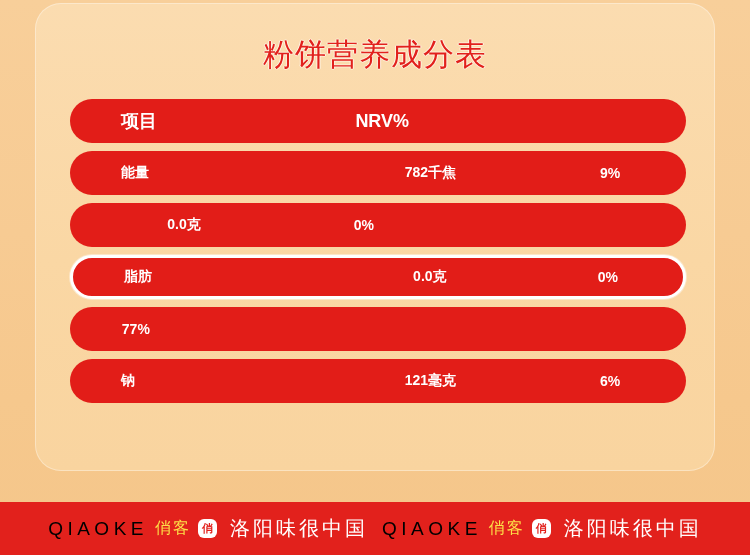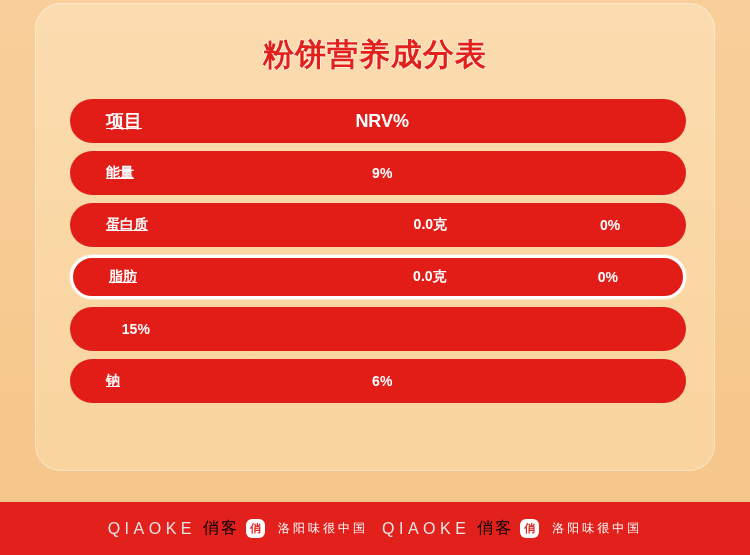--- a/index.html
+++ b/index.html
@@ -34,21 +34,21 @@
     box-shadow: 0 0 0 1px rgba(255,255,255,0.35) inset;
   }
 
   .title {
     position: absolute;
     left: 0;
     top: 34px;
     width: 750px;
     text-align: center;
     font-size: 31px;
-    font-weight: bold;
+    font-weight: normal;
     letter-spacing: 1px;
     color: #e2211c;
     text-shadow:
        1px 0 0 rgba(255,250,240,0.75),
       -1px 0 0 rgba(255,250,240,0.75),
        0 1px 0 rgba(255,250,240,0.55),
        0 -1px 0 rgba(255,250,240,0.55);
   }
 
   .table {
@@ -77,23 +77,22 @@
 
   .cell {
     color: #ffffff;
     font-size: 14px;
     font-weight: bold;
     white-space: nowrap;
     box-sizing: border-box;
   }
   .c-item {
     width: 40%;
-    padding-left: 36px;
+    padding-left: 51px;
     text-align: left;
-    text-decoration: underline;
   }
   .c-value {
     width: 37%;
     text-align: center;
   }
   .c-nrv {
     width: 23%;
     text-align: center;
     padding-right: 10px;
   }
@@ -114,46 +113,46 @@
     gap: 14px;
     overflow: hidden;
   }
   .banner-unit {
     display: flex;
     align-items: center;
     gap: 7px;
     white-space: nowrap;
   }
   .banner-latin {
-    color: #e5e5e5;
-    font-size: 16px;
+    color: #000000;
+    font-size: 19px;
     letter-spacing: 4.5px;
     font-weight: normal;
   }
   .banner-cn {
-    color: #000000;
+    color: #fde047;
     font-size: 16px;
     letter-spacing: 2px;
     font-weight: normal;
   }
   .banner-badge {
     width: 19px;
     height: 19px;
     border-radius: 6px;
     background: #ffffff;
     color: #e2211c;
     font-size: 11px;
     line-height: 19px;
     text-align: center;
     font-weight: bold;
     flex: 0 0 auto;
   }
   .banner-slogan {
     color: #ffffff;
-    font-size: 12px;
+    font-size: 20px;
     letter-spacing: 3px;
     margin-left: 6px;
   }
 </style>
 </head>
 <body>
 
 <div class="page">
 
   <div class="inner-card"></div>
@@ -162,41 +161,42 @@
 
   <div class="table">
 
     <div class="row header">
       <div class="cell c-item">项目</div>
       <div class="cell c-nrv">NRV%</div>
     </div>
 
     <div class="row">
       <div class="cell c-item">能量</div>
+      <div class="cell c-value">782千焦</div>
       <div class="cell c-nrv">9%</div>
     </div>
 
     <div class="row">
-      <div class="cell c-item">蛋白质</div>
       <div class="cell c-value">0.0克</div>
       <div class="cell c-nrv">0%</div>
     </div>
 
     <div class="row highlighted">
       <div class="cell c-item">脂肪</div>
       <div class="cell c-value">0.0克</div>
       <div class="cell c-nrv">0%</div>
     </div>
 
     <div class="row">
-      <div class="cell c-nrv">15%</div>
+      <div class="cell c-nrv">77%</div>
     </div>
 
     <div class="row">
       <div class="cell c-item">钠</div>
+      <div class="cell c-value">121毫克</div>
       <div class="cell c-nrv">6%</div>
     </div>
 
   </div>
 
   <div class="banner">
 
     <div class="banner-unit">
       <span class="banner-latin">QIAOKE</span>
       <span class="banner-cn">俏客</span>

